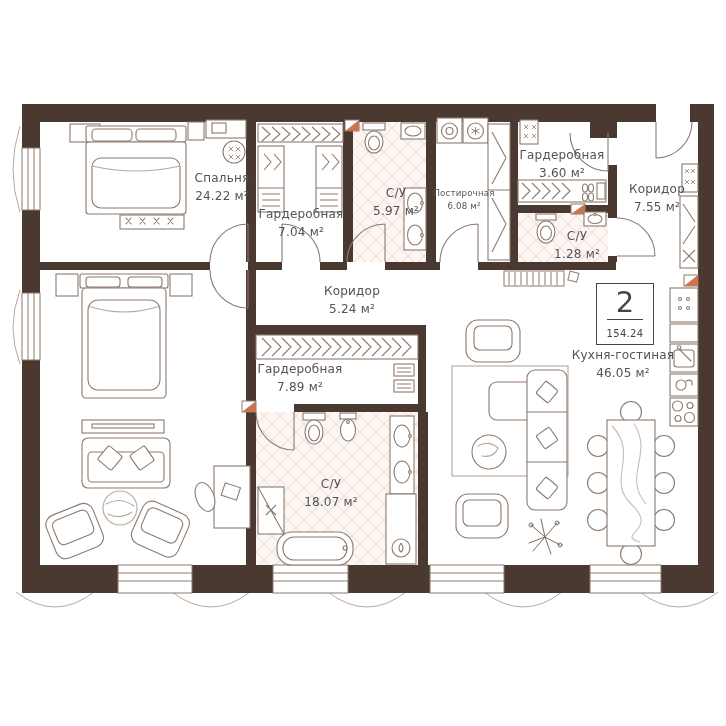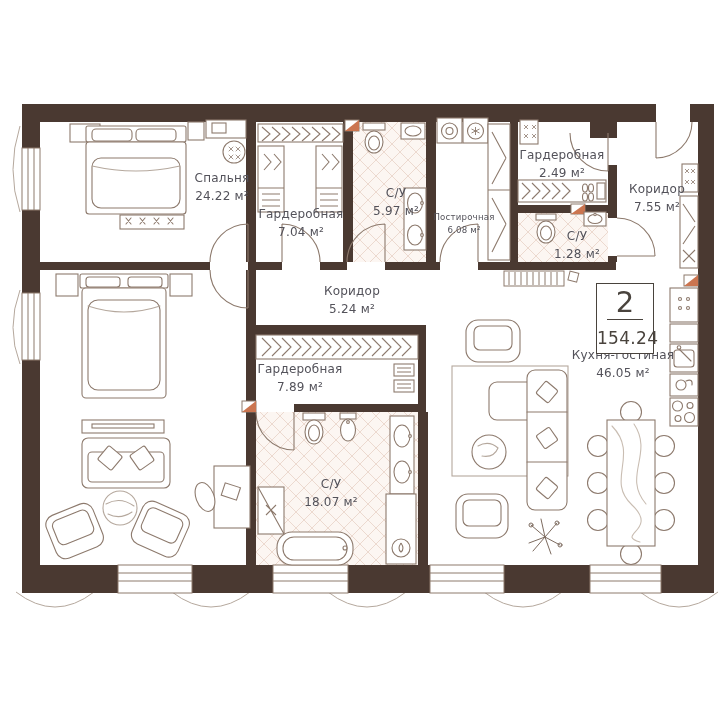--- a/index.html
+++ b/index.html
@@ -2,26 +2,26 @@
 <html><head>
 <meta charset="utf-8">
 <style>
   html,body{margin:0;padding:0;background:#fff;}
   .stage{position:relative;width:726px;height:726px;background:#fff;overflow:hidden;
          font-family:"DejaVu Sans","Liberation Sans",sans-serif;}
   .plan-svg{position:absolute;left:0;top:0;}
   .room-label{position:absolute;transform:translate(-50%,-50%);text-align:center;
               color:#53525a;font-size:12px;line-height:1.5;white-space:nowrap;letter-spacing:.2px;}
   .room-label span{display:block;}
-  .room-label.small{font-size:8.6px;line-height:1.55;margin-top:24px;}
+  .room-label.small{font-size:8.6px;line-height:1.55;}
   .badge{position:absolute;left:596px;top:283px;width:56px;background:#fff;
          border:1.5px solid #49433d;text-align:center;padding:3px 0 5px;color:#49433d;}
   .badge-num{font-size:29px;line-height:1.05;font-weight:500;}
   .badge-line{width:36px;height:1px;background:#49433d;margin:2px auto 3px;}
-  .badge-area{font-size:17px;letter-spacing:.3px;margin-top:8px;}
+  .badge-area{font-size:10px;letter-spacing:.3px;margin-top:8px;}
 </style>
 </head>
 <body>
 
 <div class="stage">
 
 <svg class="plan-svg" width="726" height="726" viewBox="0 0 726 726">
   <defs>
     <pattern id="lat" width="16" height="16" patternUnits="userSpaceOnUse">
       <rect width="16" height="16" fill="#fcf6f2"></rect>
@@ -398,21 +398,21 @@
 <div class="room-label" style="left:396px;top:202px">
   <span>С/У</span>
   <span>5.97 м²</span>
 </div>
 <div class="room-label small" style="left:464px;top:200px">
   <span>Постирочная</span>
   <span>6.08 м²</span>
 </div>
 <div class="room-label" style="left:562px;top:164px">
   <span>Гардеробная</span>
-  <span>2.49 м²</span>
+  <span>3.60 м²</span>
 </div>
 <div class="room-label" style="left:657px;top:198px">
   <span>Коридор</span>
   <span>7.55 м²</span>
 </div>
 <div class="room-label" style="left:577px;top:245px">
   <span>С/У</span>
   <span>1.28 м²</span>
 </div>
 <div class="room-label" style="left:352px;top:300px">

